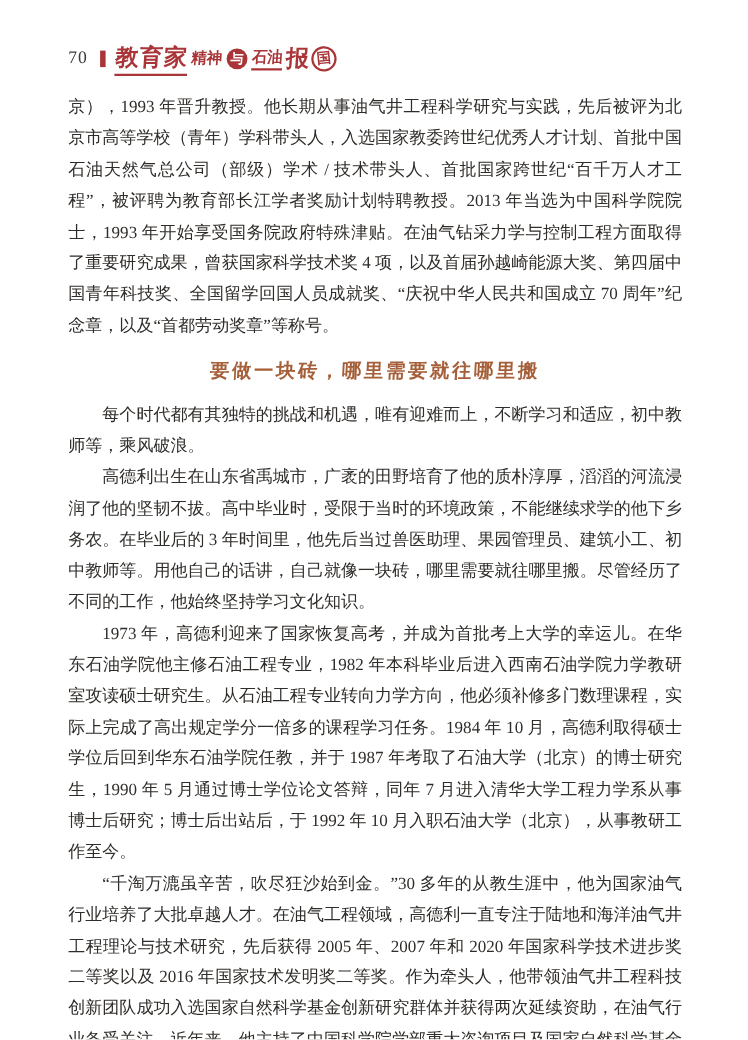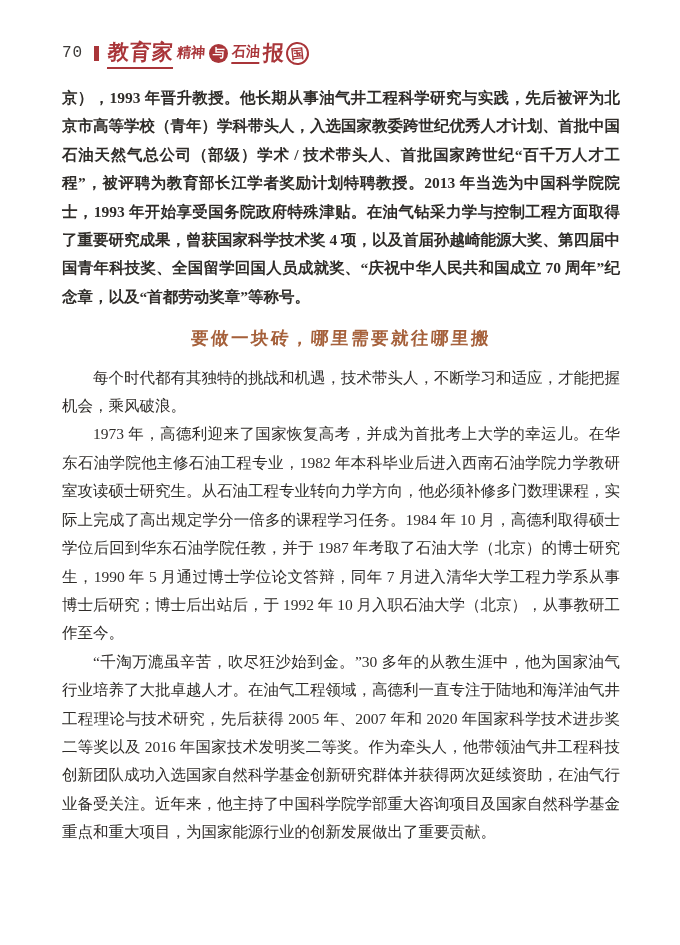--- a/index.html
+++ b/index.html
@@ -12,21 +12,21 @@
   }
   
   .page-header{
     position:absolute;
     left:62px;top:40px;
     display:flex;
     align-items:center;
     height:26px;
   }
   .page-number{
-    font-family:Liberation Mono, monospace;
+    font-family:Liberation Serif, serif;
     font-size:16px;
     color:#3c3a38;
     letter-spacing:1px;
   }
   .red-bar{
     display:inline-block;
     width:5px;height:15px;
     background:#a93539;
     margin:0 9px 0 11px;
   }
@@ -92,21 +92,21 @@
     width:558px;
     color:#2f2c29;
     font-size:15.5px;
     line-height:28.4px;
     text-align:justify;
   }
   .para{
     margin:0;
     text-indent:2em;
   }
-  .para.no-indent{ text-indent:0;font-weight:bold; }
+  .para.no-indent{ text-indent:0; }
   .section-heading{
     margin:13px 0 11px 0;
     text-align:center;
     text-indent:0;
     font-family:"DejaVu Serif", serif;
     font-size:17.5px;
     font-weight:bold;
     color:#a5603a;
     letter-spacing:2.5px;
     transform:skewX(-3deg);
@@ -128,18 +128,19 @@
       <span class="lg-bao">报</span>
       <span class="lg-guo">国</span>
     </span>
   </header>
 
   <main class="page-body">
     <p class="para no-indent">京），1993 年晋升教授。他长期从事油气井工程科学研究与实践，先后被评为北京市高等学校（青年）学科带头人，入选国家教委跨世纪优秀人才计划、首批中国石油天然气总公司（部级）学术 / 技术带头人、首批国家跨世纪“百千万人才工程”，被评聘为教育部长江学者奖励计划特聘教授。2013 年当选为中国科学院院士，1993 年开始享受国务院政府特殊津贴。在油气钻采力学与控制工程方面取得了重要研究成果，曾获国家科学技术奖 4 项，以及首届孙越崎能源大奖、第四届中国青年科技奖、全国留学回国人员成就奖、“庆祝中华人民共和国成立 70 周年”纪念章，以及“首都劳动奖章”等称号。</p>
 
     <h2 class="section-heading">要做一块砖，哪里需要就往哪里搬</h2>
 
-    <p class="para">每个时代都有其独特的挑战和机遇，技术带头人，不断学习和适应，才能把握机会，乘风破浪。</p>
+    <p class="para">每个时代都有其独特的挑战和机遇，唯有迎难而上，不断学习和适应，初中教师等，乘风破浪。</p>
+    <p class="para">高德利出生在山东省禹城市，广袤的田野培育了他的质朴淳厚，滔滔的河流浸润了他的坚韧不拔。高中毕业时，受限于当时的环境政策，不能继续求学的他下乡务农。在毕业后的 3 年时间里，他先后当过兽医助理、果园管理员、建筑小工、初中教师等。用他自己的话讲，自己就像一块砖，哪里需要就往哪里搬。尽管经历了不同的工作，他始终坚持学习文化知识。</p>
     <p class="para">1973 年，高德利迎来了国家恢复高考，并成为首批考上大学的幸运儿。在华东石油学院他主修石油工程专业，1982 年本科毕业后进入西南石油学院力学教研室攻读硕士研究生。从石油工程专业转向力学方向，他必须补修多门数理课程，实际上完成了高出规定学分一倍多的课程学习任务。1984 年 10 月，高德利取得硕士学位后回到华东石油学院任教，并于 1987 年考取了石油大学（北京）的博士研究生，1990 年 5 月通过博士学位论文答辩，同年 7 月进入清华大学工程力学系从事博士后研究；博士后出站后，于 1992 年 10 月入职石油大学（北京），从事教研工作至今。</p>
     <p class="para">“千淘万漉虽辛苦，吹尽狂沙始到金。”30 多年的从教生涯中，他为国家油气行业培养了大批卓越人才。在油气工程领域，高德利一直专注于陆地和海洋油气井工程理论与技术研究，先后获得 2005 年、2007 年和 2020 年国家科学技术进步奖二等奖以及 2016 年国家技术发明奖二等奖。作为牵头人，他带领油气井工程科技创新团队成功入选国家自然科学基金创新研究群体并获得两次延续资助，在油气行业备受关注。近年来，他主持了中国科学院学部重大咨询项目及国家自然科学基金重点和重大项目，为国家能源行业的创新发展做出了重要贡献。</p>
   </main>
 
 </div>
 
 </body></html>

